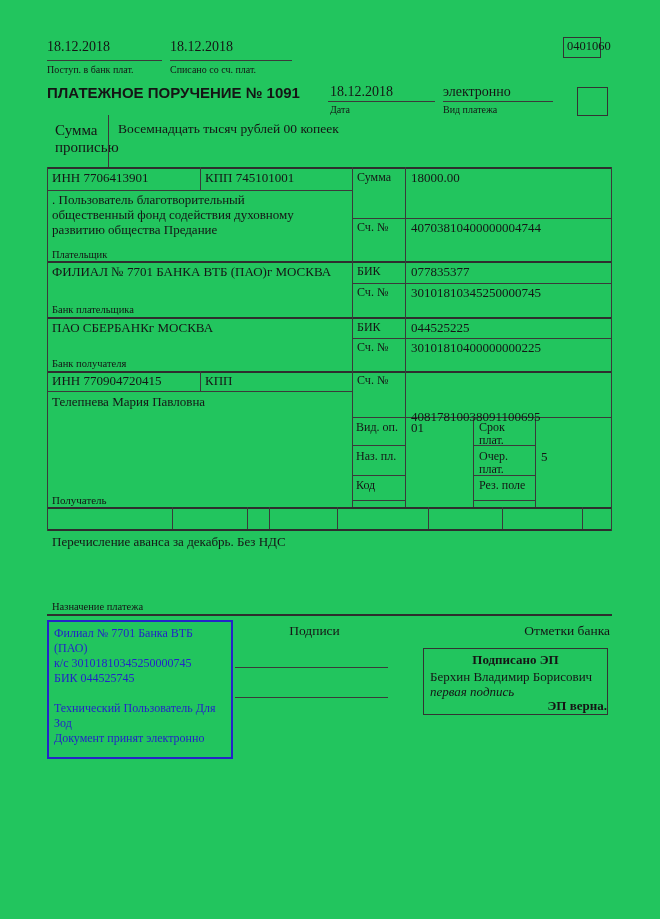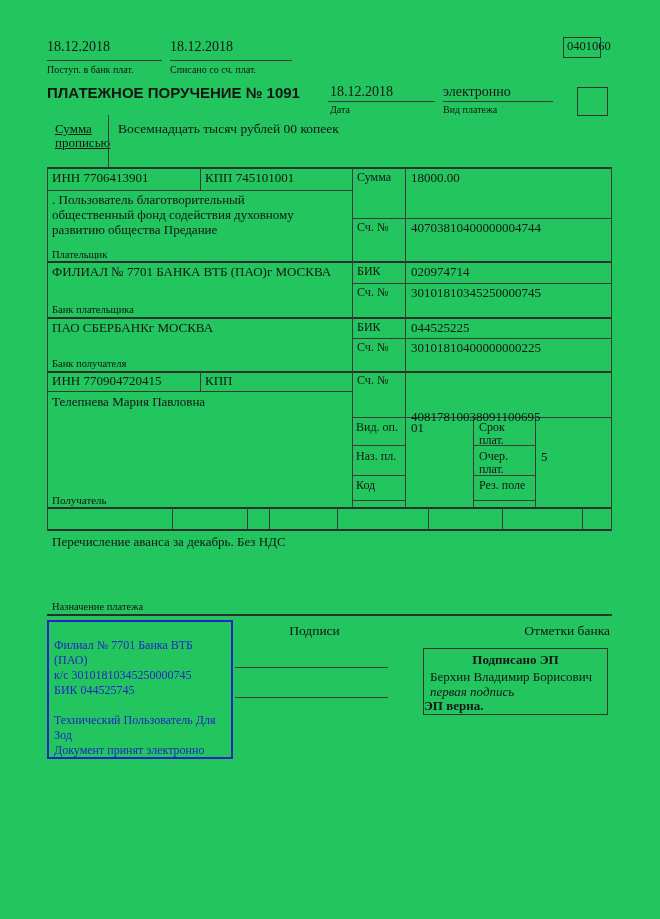--- a/index.html
+++ b/index.html
@@ -2,32 +2,32 @@
 <html><head>
 <meta charset="utf-8">
 <style>
   html,body { margin:0; padding:0; background:#e8e8e8; }
   .page {
     position:relative; width:660px; height:919px; background:#22c55e;
     font-family:"Liberation Serif", serif; color:#151515; overflow:hidden;
   }
   .t { position:absolute; white-space:nowrap; font-size:13px; line-height:1.1; }
   .sm { font-size:10px; }
-  .md { font-size:13px;text-decoration:underline; }
+  .md { font-size:15px; }
   .b { font-weight:bold; }
   .i { font-style:italic; }
   .sans { font-family:"Liberation Sans", sans-serif; }
   .wrap { white-space:normal; }
   .hl { position:absolute; height:1px; background:#3a3a3a; }
   .hl2 { position:absolute; height:2px; background:#2e2e2e; }
   .vl { position:absolute; width:1px; background:#3a3a3a; }
   .box { position:absolute; border:1px solid #333; box-sizing:border-box; }
   .stampbox {
     position:absolute; left:47px; top:620px; width:186px; height:139px;
-    border:2px solid #2424c8; box-sizing:border-box; padding:16px 5px;
+    border:2px solid #2424c8; box-sizing:border-box; padding:4px 5px;
     font-size:12px; line-height:15px; color:#2424c8;
   }
   .stampbox div { white-space:normal; }
   .esignbox {
     position:absolute; left:423px; top:648px; width:185px; height:67px;
     border:1.5px solid #333; box-sizing:border-box; font-size:12.5px;
   }
   .esignbox .t { position:absolute; }
 </style>
 </head>
@@ -104,21 +104,21 @@
 
   <div class="t" style="left:52px; top:193px;">. Пользователь благотворительный</div>
   <div class="t" style="left:52px; top:208px;">общественный фонд содействия духовному</div>
   <div class="t" style="left:52px; top:223px;">развитию общества Предание</div>
   <div class="t" style="left:357px; top:221px; font-size:12px;">Сч. №</div>
   <div class="t" style="left:411px; top:221px;">40703810400000004744</div>
   <div class="t sm" style="left:52px; top:249px; font-size:10.5px;">Плательщик</div>
 
   <div class="t" style="left:52px; top:265px;">ФИЛИАЛ № 7701 БАНКА ВТБ (ПАО)г МОСКВА</div>
   <div class="t" style="left:357px; top:265px; font-size:12px;">БИК</div>
-  <div class="t" style="left:411px; top:265px;">020974714</div>
+  <div class="t" style="left:411px; top:265px;">077835377</div>
   <div class="t" style="left:357px; top:286px; font-size:12px;">Сч. №</div>
   <div class="t" style="left:411px; top:286px;">30101810345250000745</div>
   <div class="t sm" style="left:52px; top:304px; font-size:10.5px;">Банк плательщика</div>
 
   <div class="t" style="left:52px; top:321px;">ПАО СБЕРБАНКг МОСКВА</div>
   <div class="t" style="left:357px; top:321px; font-size:12px;">БИК</div>
   <div class="t" style="left:411px; top:321px;">044525225</div>
   <div class="t" style="left:357px; top:341px; font-size:12px;">Сч. №</div>
   <div class="t" style="left:411px; top:341px;">30101810400000000225</div>
   <div class="t sm" style="left:52px; top:358px; font-size:10.5px;">Банк получателя</div>
@@ -152,16 +152,16 @@
 
   <div class="t" style="left:237px; top:624px; width:155px; text-align:center; font-size:13.5px;">Подписи</div>
   <div class="hl" style="left:235px; top:667px; width:153px;"></div>
   <div class="hl" style="left:235px; top:697px; width:153px;"></div>
 
   <div class="t" style="left:420px; top:624px; width:190px; text-align:right; font-size:13.5px;">Отметки банка</div>
   <div class="esignbox">
     <div class="t b" style="left:0; top:4px; width:100%; text-align:center;">Подписано ЭП</div>
     <div class="t" style="left:6px; top:21px;">Берхин Владимир Борисович</div>
     <div class="t i" style="left:6px; top:36px;">первая подпись</div>
-    <div class="t b" style="left:0; top:50px; width:100%; text-align:left;">ЭП верна.</div>
+    <div class="t b" style="left:0; top:50px; width:100%; text-align:right;">ЭП верна.</div>
   </div>
 
 </div>
 
 </body></html>

